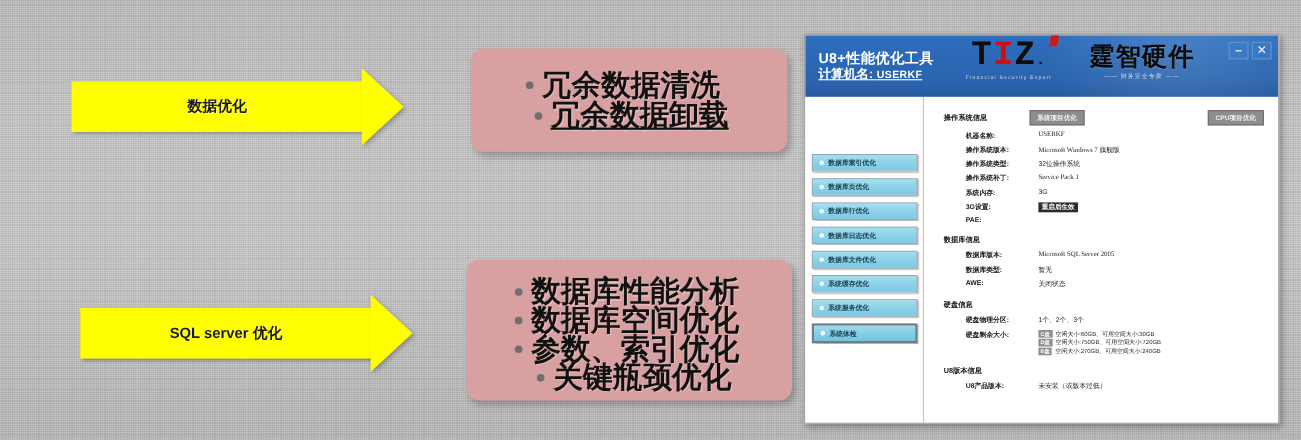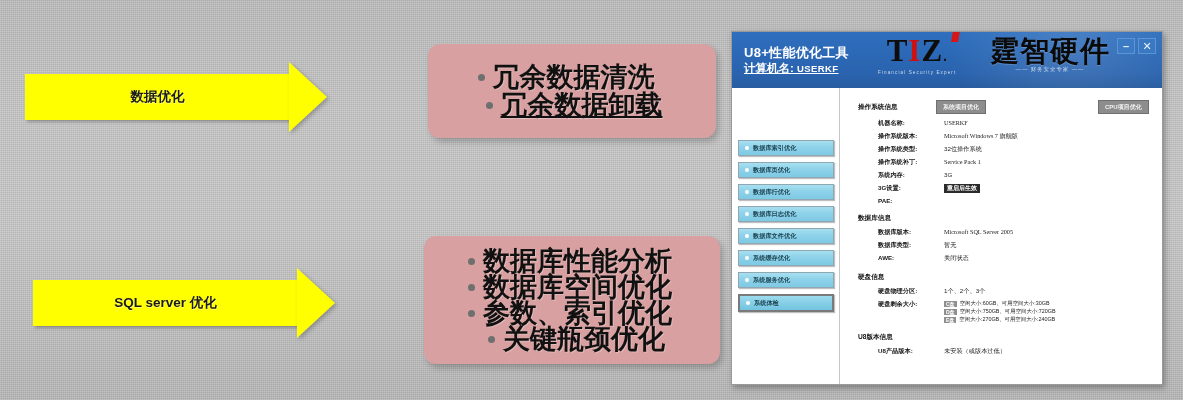--- a/index.html
+++ b/index.html
@@ -8,21 +8,21 @@
     font-family:"Liberation Sans","DejaVu Sans",sans-serif;
     background:
       repeating-linear-gradient(0deg, rgba(255,255,255,.10) 0 1px, rgba(0,0,0,.035) 1px 2px),
       repeating-linear-gradient(90deg, rgba(255,255,255,.08) 0 1px, rgba(0,0,0,.03) 1px 2px),
       linear-gradient(180deg,#b9b9b9 0%,#c2c2c2 28%,#c4c4c4 55%,#b4b4b4 100%);
     position:relative;
   }
   .stage{position:absolute;left:0;top:0;width:1183px;height:400px;}
 
   
-  .arrow{position:absolute;display:flex;align-items:center;}
+  .arrow{position:absolute;display:flex;align-items:center;margin-left:40px;}
   .arrow .shaft{
     background:#ffff00;height:46px;display:flex;align-items:center;
     justify-content:center;box-sizing:border-box;padding:0 10px;
     box-shadow:2px 2px 3px rgba(0,0,0,.25);
   }
   .arrow .head{
     width:0;height:0;border-top:35px solid transparent;
     border-bottom:35px solid transparent;border-left:38px solid #ffff00;
     filter:drop-shadow(2px 2px 2px rgba(0,0,0,.25));
     margin-left:-1px;
@@ -51,21 +51,21 @@
     width:7px;height:7px;border-radius:50%;background:#6f6f6f;flex:0 0 7px;
   }
   .pinkbox li .txt{
     font-size:27px;letter-spacing:0px;white-space:nowrap;
     text-shadow:1px 1px 0 rgba(255,255,255,.25);
   }
   #box-data{left:428px;top:44px;width:288px;height:94px;
             display:flex;align-items:center;justify-content:center;}
   #box-data li{margin:1px 0;}
   #box-sql{left:424px;top:236px;width:296px;height:128px;
-           display:flex;align-items:center;justify-content:center;}
+           display:flex;align-items:flex-end;justify-content:center;}
   #box-sql li{margin:-1px 0;}
   #box-sql li.indent{padding-left:20px;}
   #box-data li.indent2{padding-left:8px;text-decoration:underline;}
 
   
   #app-window{
     position:absolute;left:731px;top:31px;width:430px;height:352px;
     background:#ffffff;border:1px solid #9a9a9a;
     box-shadow:2px 3px 6px rgba(0,0,0,.3);
     overflow:hidden;
@@ -79,37 +79,37 @@
     content:"";position:absolute;right:-40px;top:-70px;width:260px;height:170px;
     background:radial-gradient(ellipse at center,rgba(255,255,255,.13) 0%,rgba(255,255,255,0) 68%);
   }
   .tb-left{padding-left:12px;color:#fff;line-height:1.22;z-index:2;}
   .tb-left .l1{font-size:13px;font-weight:bold;letter-spacing:.3px;}
   .tb-left .l2{font-size:11.5px;font-weight:bold;text-decoration:underline;}
   .tb-left .l2 .pcname{font-size:9.5px;font-weight:bold;letter-spacing:.4px;}
 
   .tb-logo{position:absolute;left:146px;top:4px;z-index:2;text-align:center;}
   .tb-logo .word{
-    font-family:Liberation Serif, serif;
+    font-family:Liberation Mono, monospace;
     font-weight:bold;font-size:31px;color:#0d0d0d;line-height:30px;
     letter-spacing:1px;position:relative;display:inline-block;
   }
   .tb-logo .word .red{color:#cf1010;}
   .tb-logo .word .tail{font-size:14px;}
   .tb-logo .qmark{
     position:absolute;right:-11px;top:-5px;width:7px;height:11px;background:#d81515;
     transform:skewX(-10deg);
   }
   .tb-logo .sub{
     font-size:4.6px;color:#cfdcee;letter-spacing:1.1px;margin-top:-2px;
     font-family:"Liberation Sans",sans-serif;
   }
   .tb-cn{position:absolute;left:258px;top:6px;z-index:2;text-align:center;}
   .tb-cn .big{
-    font-size:29px;font-weight:bold;color:#0a0a0a;line-height:27px;letter-spacing:1px;
+    font-size:23px;font-weight:bold;color:#0a0a0a;line-height:27px;letter-spacing:1px;
     text-shadow:0 1px 0 rgba(255,255,255,.18);
   }
   .tb-cn .sub{font-size:5.4px;color:#c9d8ec;letter-spacing:1px;margin-top:1px;}
 
   .win-btns{position:absolute;right:6px;top:6px;display:flex;gap:3px;z-index:3;}
   .win-btn{
     width:16px;height:14px;background:#3c7ac4;border:1px solid #5c95d6;
     display:flex;align-items:center;justify-content:center;
     color:#e9f1fb;font-size:11px;line-height:1;font-weight:bold;cursor:pointer;
   }

